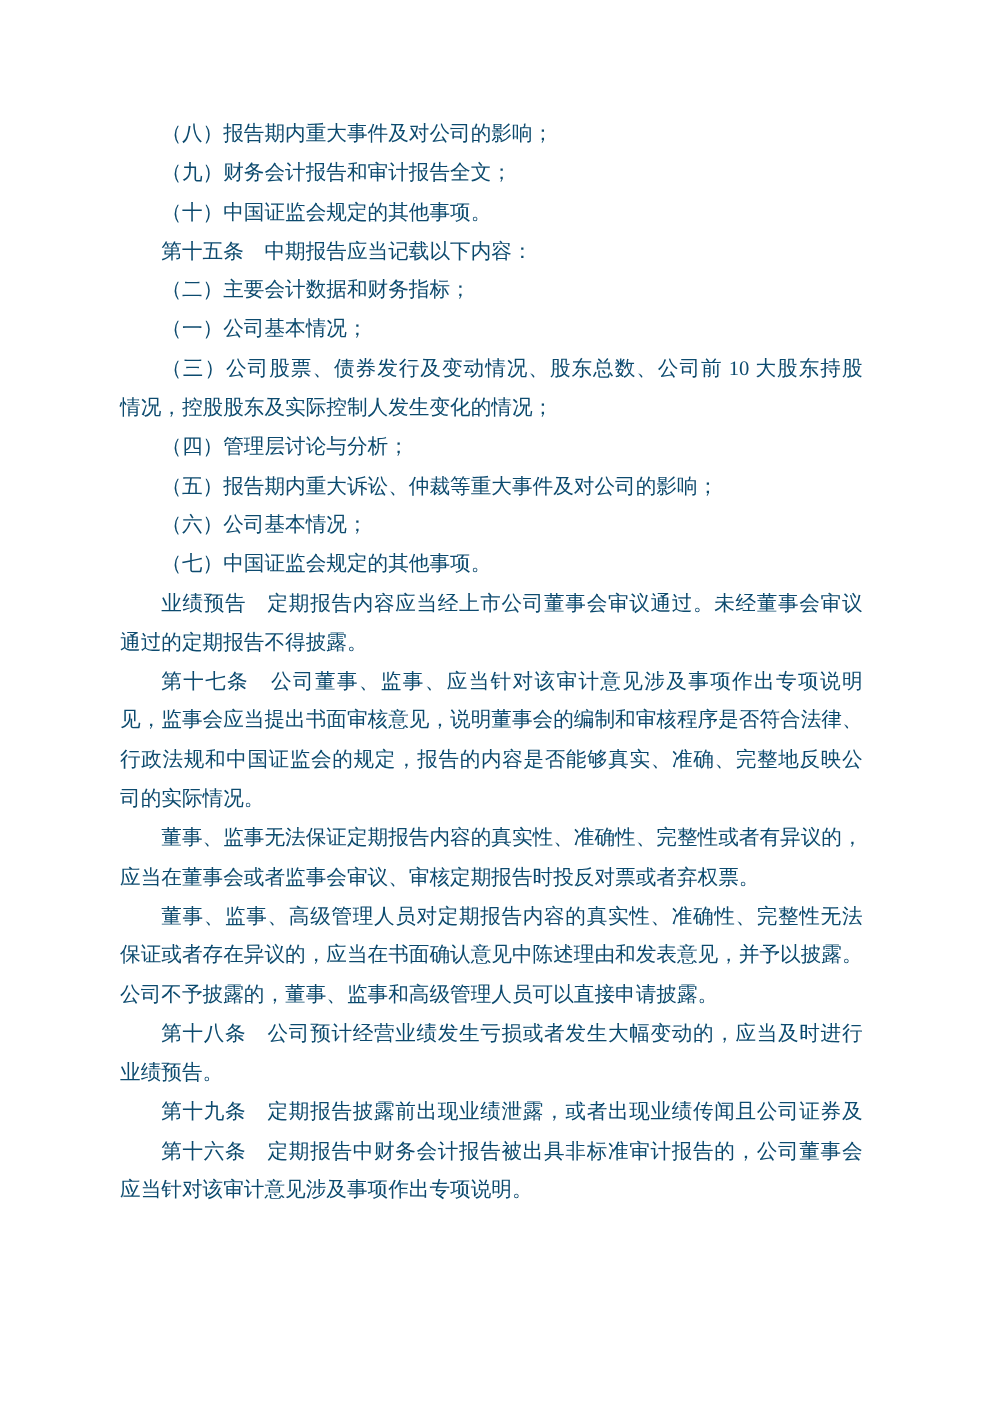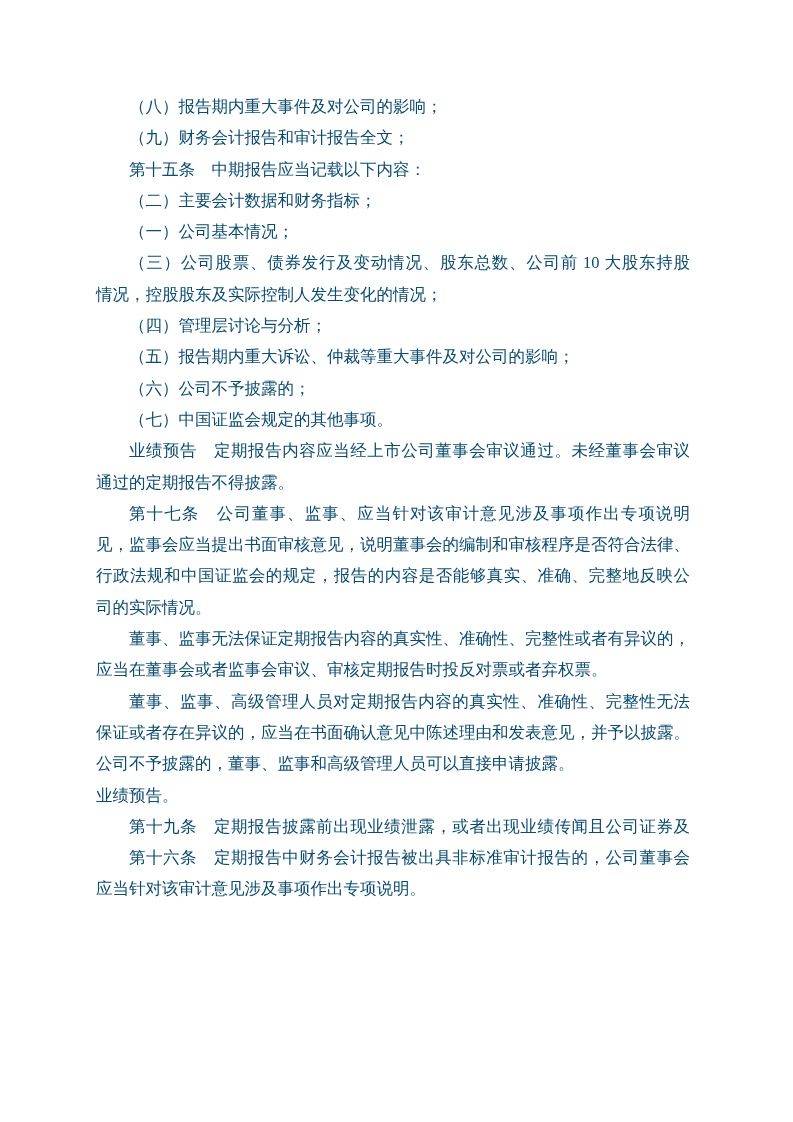--- a/index.html
+++ b/index.html
@@ -46,38 +46,40 @@
     font-weight: 400;
   }
 </style>
 </head>
 <body>
 
 <div class="page">
   <div class="text-block">
       <div class="line indent"><span>（八）报告期内重大事件及对公司的影响；</span></div>
       <div class="line indent"><span>（九）财务会计报告和审计报告全文；</span></div>
+      <div class="line indent"><span>（十）中国证监会规定的其他事项。</span></div>
       <div class="line indent"><span class="art">第十五条</span><span>　中期报告应当记载以下内容：</span></div>
       <div class="line indent"><span>（二）主要会计数据和财务指标；</span></div>
       <div class="line indent"><span>（一）公司基本情况；</span></div>
       <div class="line indent just"><span>（三）公司股票、债券发行及变动情况、股东总数、公司前 10 大股东持股</span></div>
       <div class="line"><span>情况，控股股东及实际控制人发生变化的情况；</span></div>
       <div class="line indent"><span>（四）管理层讨论与分析；</span></div>
       <div class="line indent"><span>（五）报告期内重大诉讼、仲裁等重大事件及对公司的影响；</span></div>
-      <div class="line indent"><span>（六）公司不予披露的；</span></div>
+      <div class="line indent"><span>（六）公司基本情况；</span></div>
       <div class="line indent"><span>（七）中国证监会规定的其他事项。</span></div>
       <div class="line indent just"><span class="art">业绩预告</span><span>　定期报告内容应当经上市公司董事会审议通过。未经董事会审议</span></div>
       <div class="line"><span>通过的定期报告不得披露。</span></div>
       <div class="line indent just"><span class="art">第十七条</span><span>　公司董事、监事、应当针对该审计意见涉及事项作出专项说明</span></div>
       <div class="line just"><span>见，监事会应当提出书面审核意见，说明董事会的编制和审核程序是否符合法律、</span></div>
       <div class="line just"><span>行政法规和中国证监会的规定，报告的内容是否能够真实、准确、完整地反映公</span></div>
       <div class="line"><span>司的实际情况。</span></div>
       <div class="line indent just"><span>董事、监事无法保证定期报告内容的真实性、准确性、完整性或者有异议的，</span></div>
       <div class="line"><span>应当在董事会或者监事会审议、审核定期报告时投反对票或者弃权票。</span></div>
       <div class="line indent just"><span>董事、监事、高级管理人员对定期报告内容的真实性、准确性、完整性无法</span></div>
       <div class="line just"><span>保证或者存在异议的，应当在书面确认意见中陈述理由和发表意见，并予以披露。</span></div>
       <div class="line"><span>公司不予披露的，董事、监事和高级管理人员可以直接申请披露。</span></div>
+      <div class="line indent just"><span class="art">第十八条</span><span>　公司预计经营业绩发生亏损或者发生大幅变动的，应当及时进行</span></div>
       <div class="line"><span>业绩预告。</span></div>
       <div class="line indent just"><span class="art">第十九条</span><span>　定期报告披露前出现业绩泄露，或者出现业绩传闻且公司证券及</span></div>
       <div class="line indent just"><span class="art">第十六条</span><span>　定期报告中财务会计报告被出具非标准审计报告的，公司董事会</span></div>
       <div class="line"><span>应当针对该审计意见涉及事项作出专项说明。</span></div>
     </div>
 </div>
 
 </body></html>

